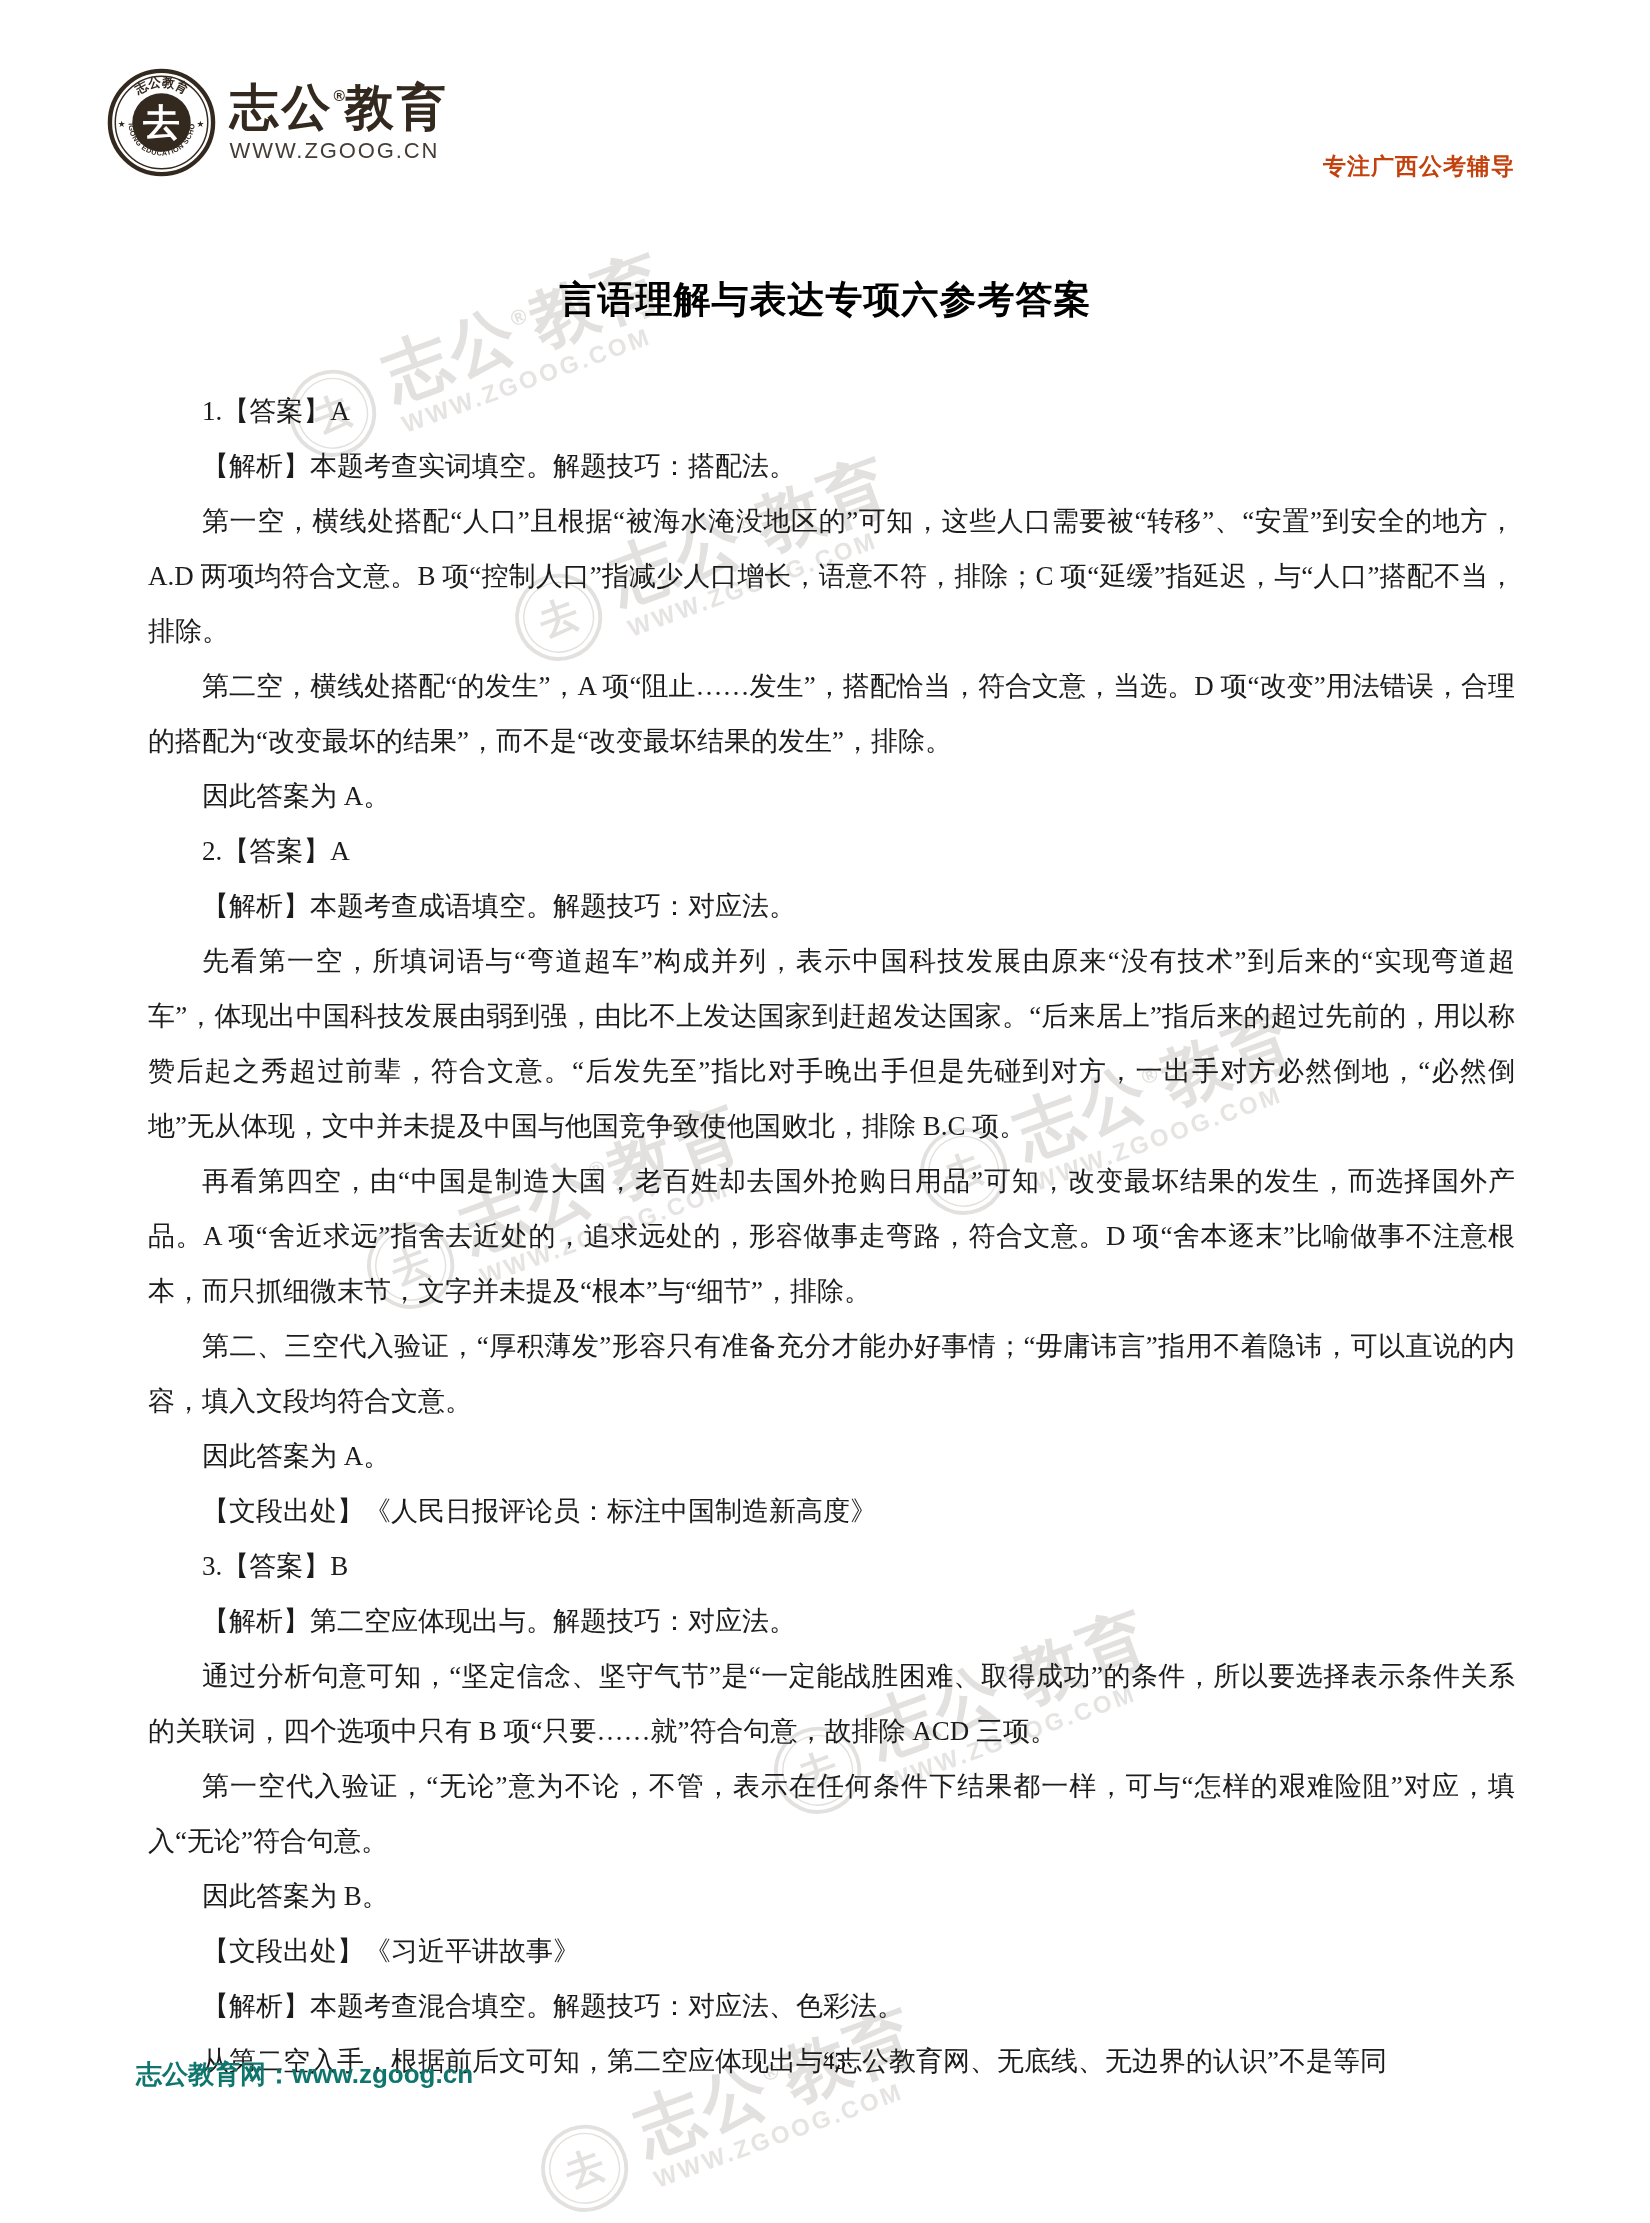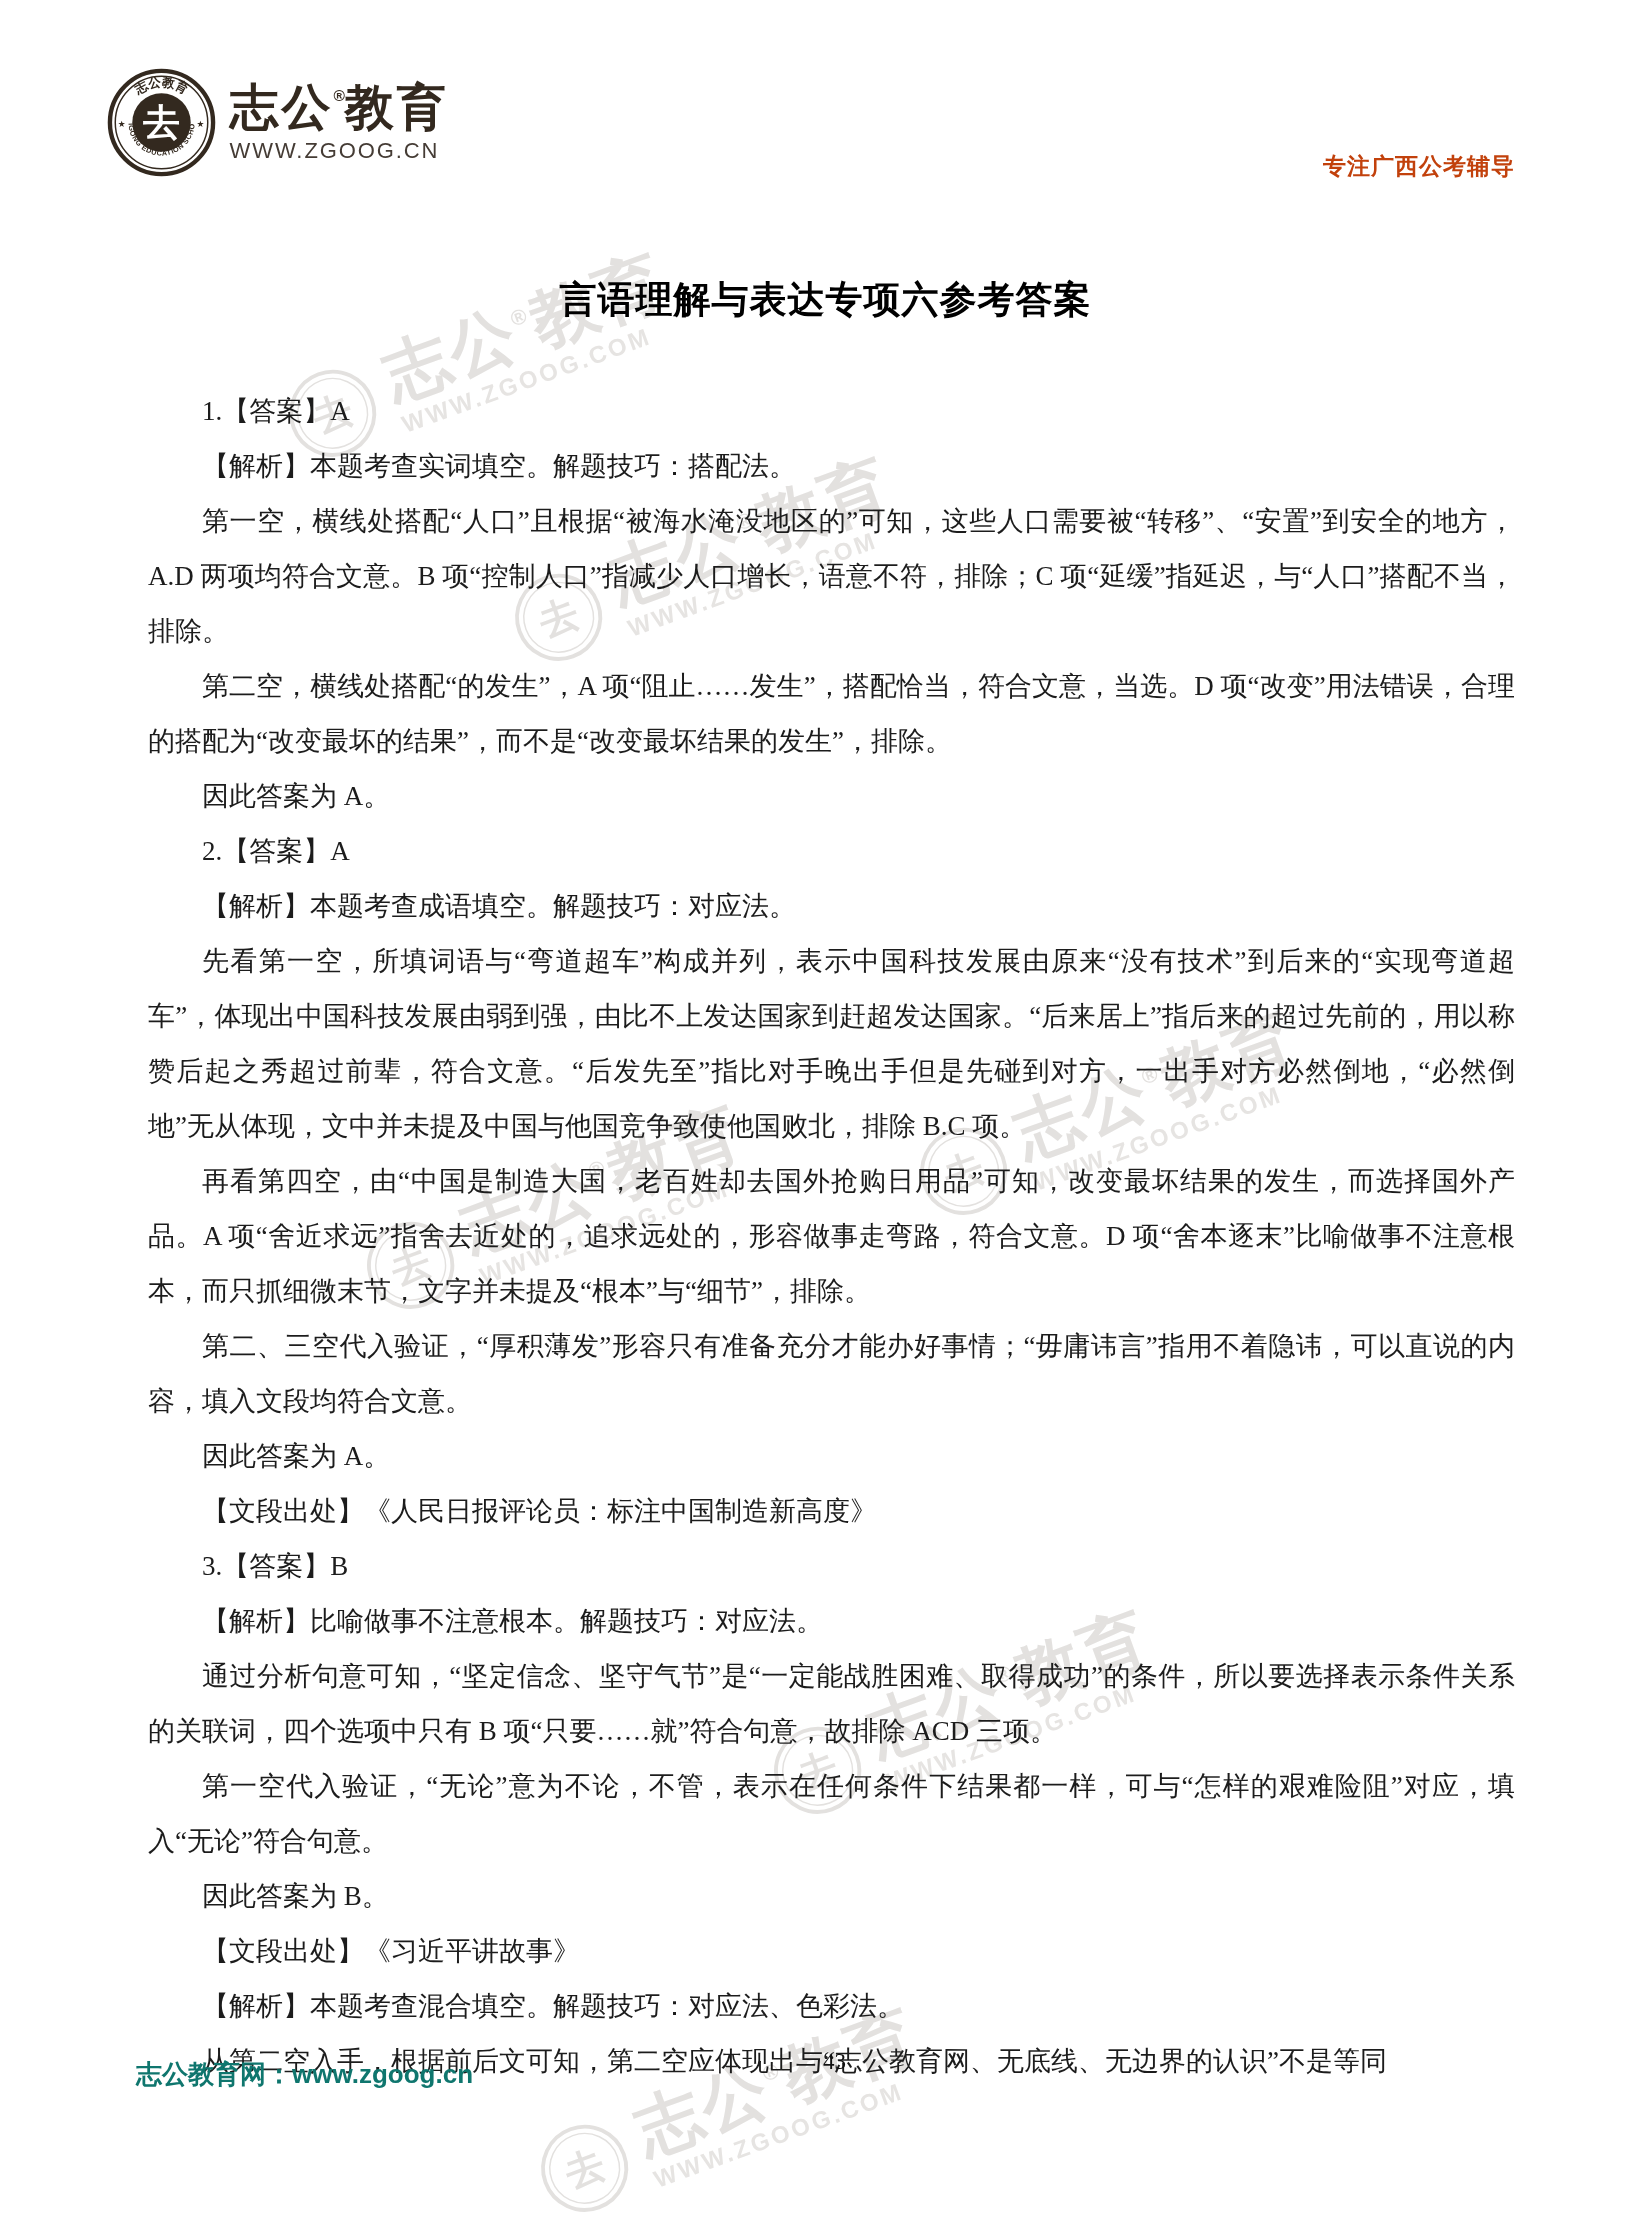--- a/index.html
+++ b/index.html
@@ -185,21 +185,21 @@
     <p>第二空，横线处搭配“的发生”，A 项“阻止……发生”，搭配恰当，符合文意，当选。D 项“改变”用法错误，合理的搭配为“改变最坏的结果”，而不是“改变最坏结果的发生”，排除。</p>
     <p>因此答案为 A。</p>
     <p>2.【答案】A</p>
     <p>【解析】本题考查成语填空。解题技巧：对应法。</p>
     <p>先看第一空，所填词语与“弯道超车”构成并列，表示中国科技发展由原来“没有技术”到后来的“实现弯道超车”，体现出中国科技发展由弱到强，由比不上发达国家到赶超发达国家。“后来居上”指后来的超过先前的，用以称赞后起之秀超过前辈，符合文意。“后发先至”指比对手晚出手但是先碰到对方，一出手对方必然倒地，“必然倒地”无从体现，文中并未提及中国与他国竞争致使他国败北，排除 B.C 项。</p>
     <p>再看第四空，由“中国是制造大国，老百姓却去国外抢购日用品”可知，改变最坏结果的发生，而选择国外产品。A 项“舍近求远”指舍去近处的，追求远处的，形容做事走弯路，符合文意。D 项“舍本逐末”比喻做事不注意根本，而只抓细微末节，文字并未提及“根本”与“细节”，排除。</p>
     <p>第二、三空代入验证，“厚积薄发”形容只有准备充分才能办好事情；“毋庸讳言”指用不着隐讳，可以直说的内容，填入文段均符合文意。</p>
     <p>因此答案为 A。</p>
     <p>【文段出处】《人民日报评论员：标注中国制造新高度》</p>
     <p>3.【答案】B</p>
-    <p>【解析】比喻做事不注意根本。解题技巧：对应法。</p>
+    <p>【解析】第二空应体现出与。解题技巧：对应法。</p>
     <p>通过分析句意可知，“坚定信念、坚守气节”是“一定能战胜困难、取得成功”的条件，所以要选择表示条件关系的关联词，四个选项中只有 B 项“只要……就”符合句意，故排除 ACD 三项。</p>
     <p>第一空代入验证，“无论”意为不论，不管，表示在任何条件下结果都一样，可与“怎样的艰难险阻”对应，填入“无论”符合句意。</p>
     <p>因此答案为 B。</p>
     <p>【文段出处】《习近平讲故事》</p>
     <p>【解析】本题考查混合填空。解题技巧：对应法、色彩法。</p>
     <p>从第二空入手，根据前后文可知，第二空应体现出与“志公教育网、无底线、无边界的认识”不是等同</p>
   </div>
 
   <div class="footer-page">43</div>
   <div class="footer-site">志公教育网：www.zgoog.cn</div>

